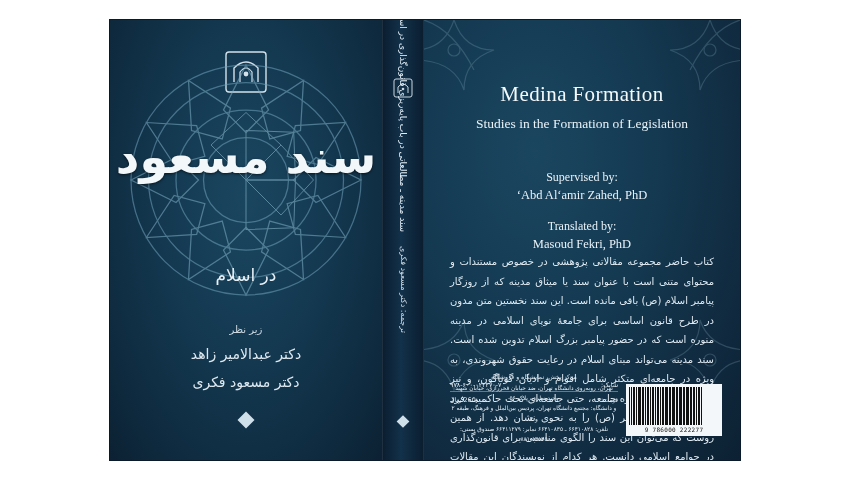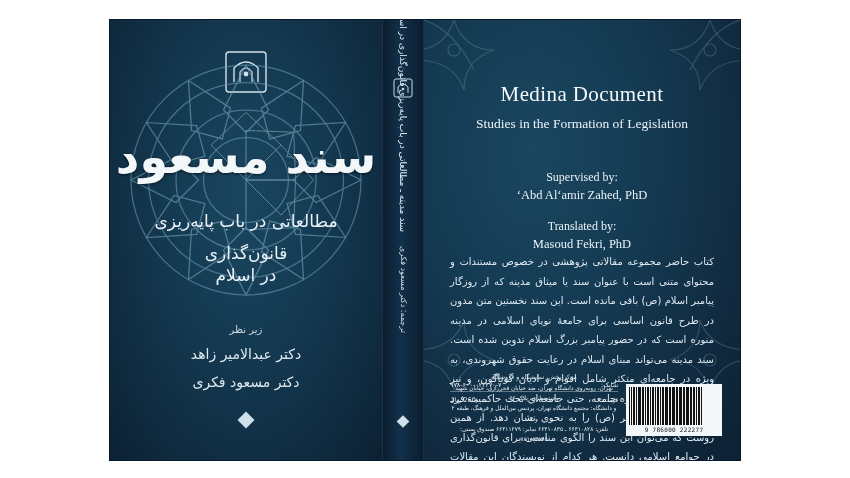--- a/index.html
+++ b/index.html
@@ -334,21 +334,20 @@
           <g stroke="#8fbdd1" stroke-width="0.8" fill="none">
             <path d="M100 46 L128 72 L100 100 L72 72 Z"></path>
             <path d="M100 46 L128 72 L100 100 L72 72 Z" transform="rotate(45 100 100)"></path>
             <path d="M100 46 L128 72 L100 100 L72 72 Z" transform="rotate(90 100 100)"></path>
             <path d="M100 46 L128 72 L100 100 L72 72 Z" transform="rotate(135 100 100)"></path>
           </g>
         </svg>
       </div>
 
       <div class="persian-title">سند مسعود</div>
-      <div class="persian-sub">مطالعاتی در باب پایه‌ریزی قانون‌گذاری</div>
       <div class="persian-sub2">در اسلام</div>
 
       <div class="persian-credits">
         <div class="lbl">زیر نظر</div>
         <div class="nm">دکتر عبدالامیر زاهد</div>
         <div class="nm">دکتر مسعود فکری</div>
       </div>
 
       <div class="back-diamond"></div>
     </div>
@@ -396,21 +395,21 @@
       </div>
       <div class="corner-orn br">
         <svg viewBox="0 0 120 120">
           <g fill="none" stroke="#9cc4d6" stroke-width="1.2">
             <path d="M0 40 Q30 40 40 10 Q50 40 80 40 Q50 50 50 80 Q40 50 0 50 Z"></path>
             <circle cx="40" cy="40" r="6"></circle>
           </g>
         </svg>
       </div>
 
-      <div class="en-title">Medina Document</div>
+      <div class="en-title">Medina Formation</div>
       <div class="en-sub">
         <div>Studies in the Formation of  Legislation</div>
       </div>
 
       <div class="en-credit-block">
         <div class="role">Supervised by:</div>
         <div class="name">‘Abd Al‘amir Zahed, PhD</div>
         <div class="gap"></div>
         <div class="role">Translated by:</div>
         <div class="name">Masoud Fekri, PhD</div>

